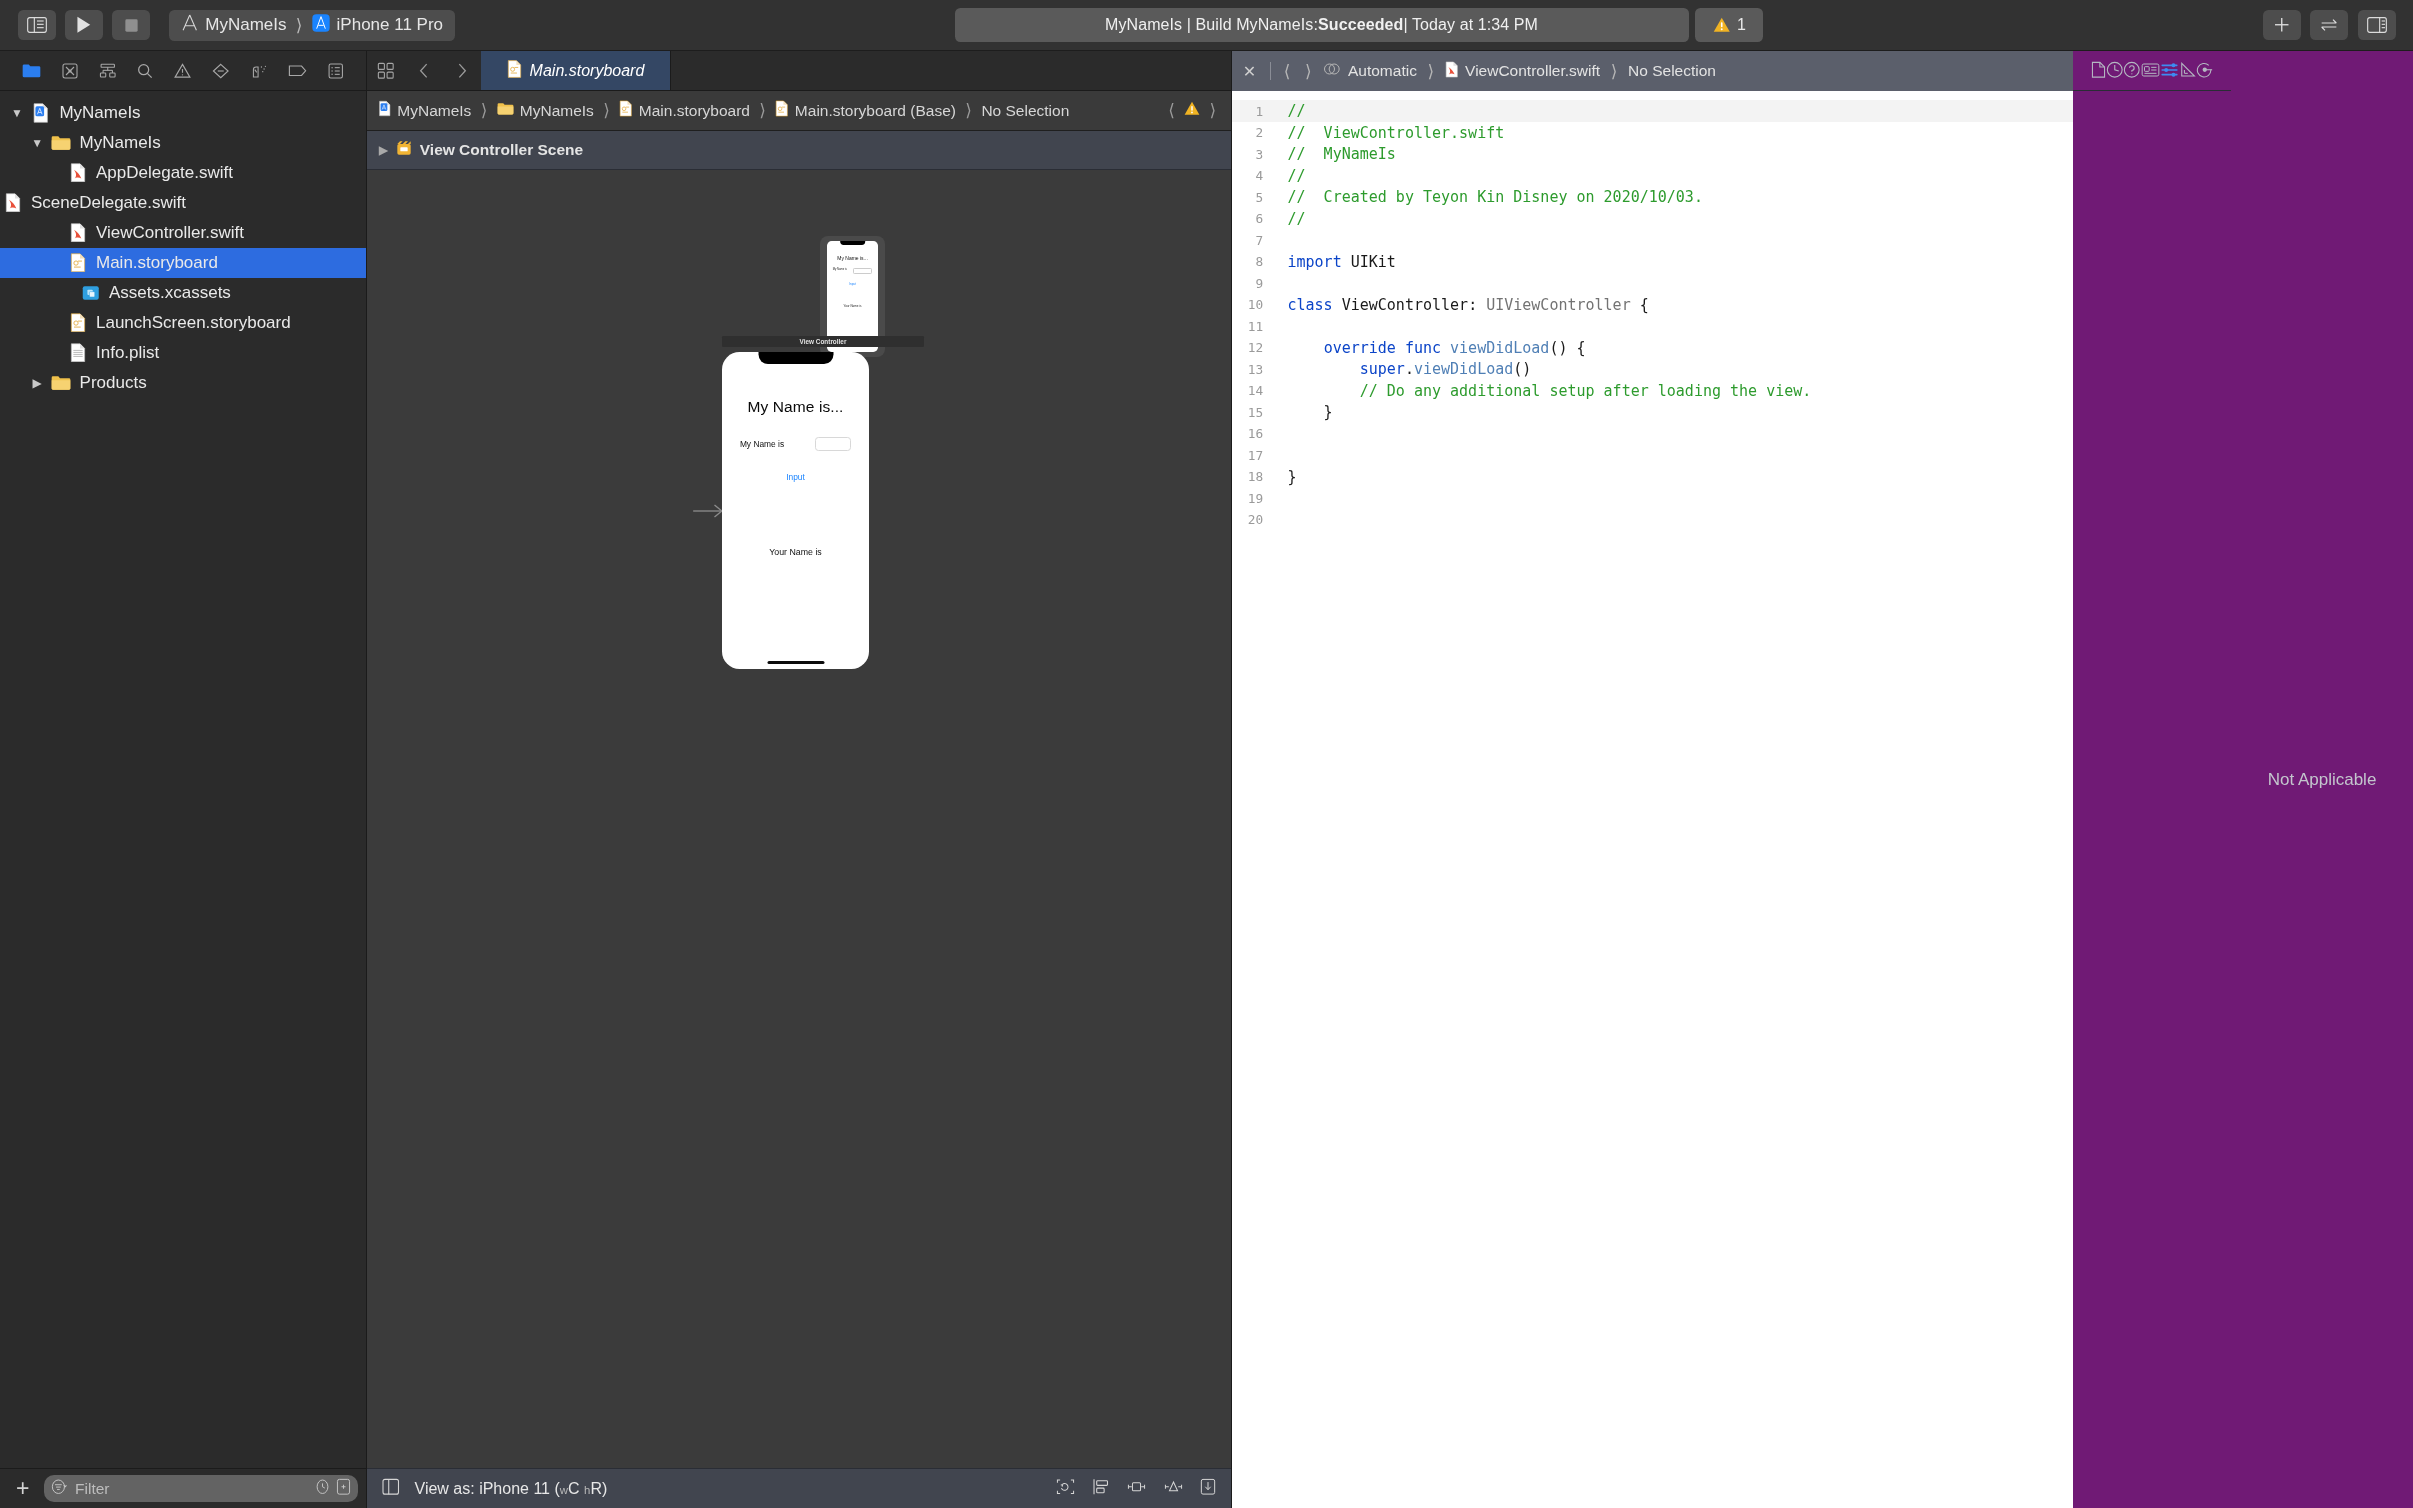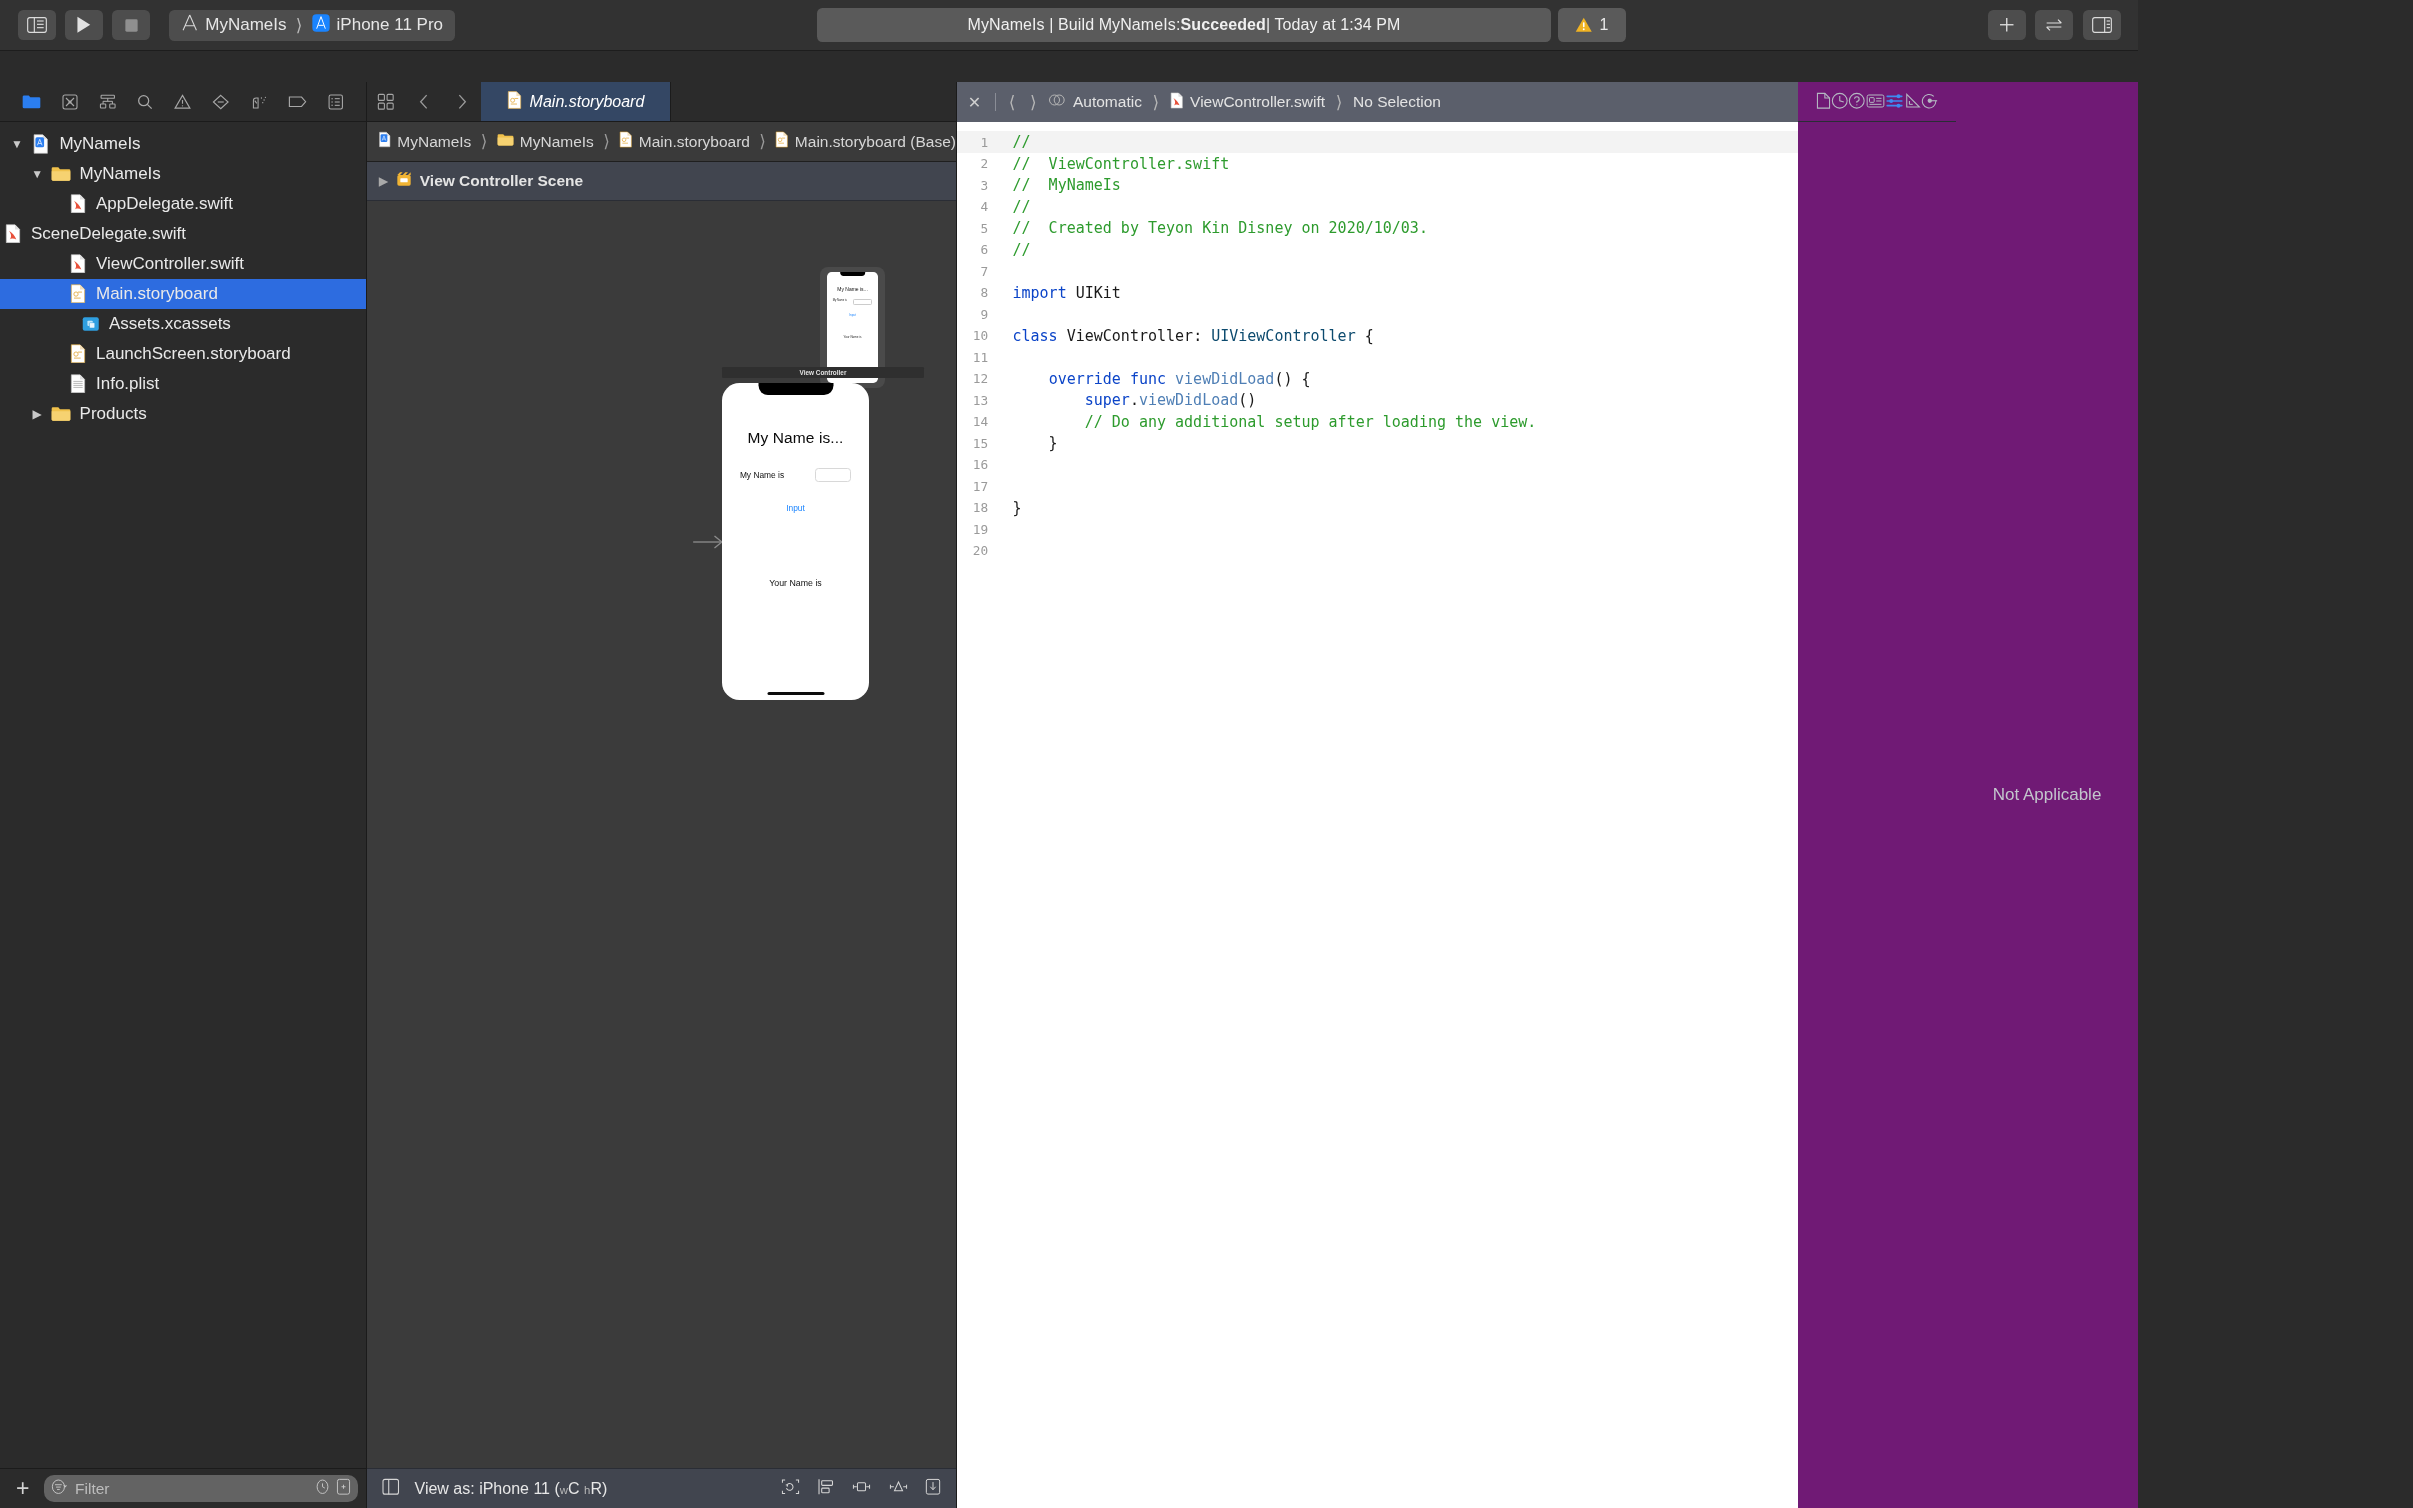--- a/index.html
+++ b/index.html
@@ -3,21 +3,21 @@
 <meta charset="utf-8">
 <style>
   * { box-sizing: border-box; margin: 0; padding: 0; }
   html, body {
     width: 2413px; height: 1508px;
     background: #2b2b2b;
     font-family: "Liberation Sans", sans-serif;
     overflow: hidden;
     -webkit-font-smoothing: antialiased;
   }
-  .app { position: relative; width: 2138px; height: 1508px; display: flex; flex-direction: column; gap: 31px; }
+  .app { position: relative; width: 2413px; height: 1508px; display: flex; flex-direction: column; }
 
   
   .toolbar {
     height: 51px; background: #323232; display: flex; align-items: center;
     padding: 0 17.5px; gap: 0; flex: none;
     border-bottom: 0.7px solid #1d1d1d;
   }
   .tb-btn {
     height: 30px; min-width: 38px; border-radius: 5.4px; background: #4d4d4d;
     display: flex; align-items: center; justify-content: center;
@@ -195,21 +195,21 @@
   .code-body { flex: 1; background: #ffffff; overflow: hidden; padding-top: 9.4px; }
   .code-line { display: flex; height: 21.5px; align-items: center; font-family: "DejaVu Sans Mono", monospace; font-size: 15px; }
   .code-line.hl { background: #f3f3f3; }
   .ln {
     width: 42px; text-align: right; color: #9a9a9a; font-size: 12.8px; flex: none;
     padding-right: 10.8px; font-family: "DejaVu Sans Mono", monospace;
   }
   .code-text { white-space: pre; padding-left: 13.5px; }
   .c-com { color: #2d9b2d; }
   .c-kw  { color: #0b44c8; font-weight: normal; }
-  .c-typ { color: #0c4a6e; }
+  .c-typ { color: #737373; }
   .c-fn  { color: #4f7fb5; }
   .c-pln { color: #1a1a1a; }
 
   
   .inspector { width: 340px; flex: none; background: #701a75; display: flex; flex-direction: row; }
   .insp-tabbar {
     height: 40px; display: flex; align-items: center; justify-content: space-around;
     padding: 0 17.5px; border-bottom: 0.7px solid #2a2d35; flex: none;
   }
   .insp-tabbar .ico { color: #b4b8c2; }

